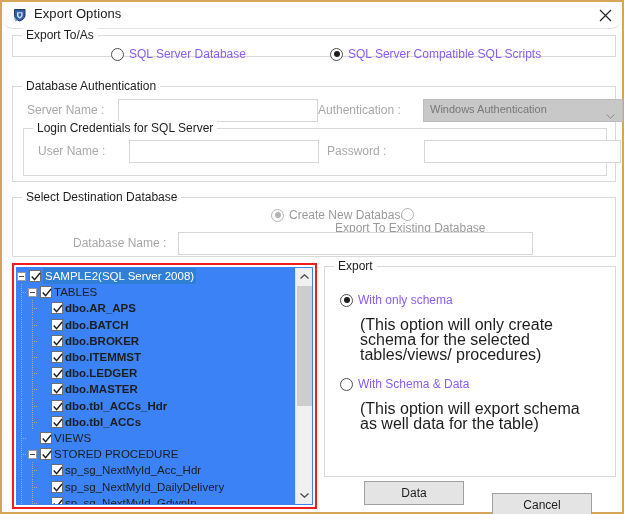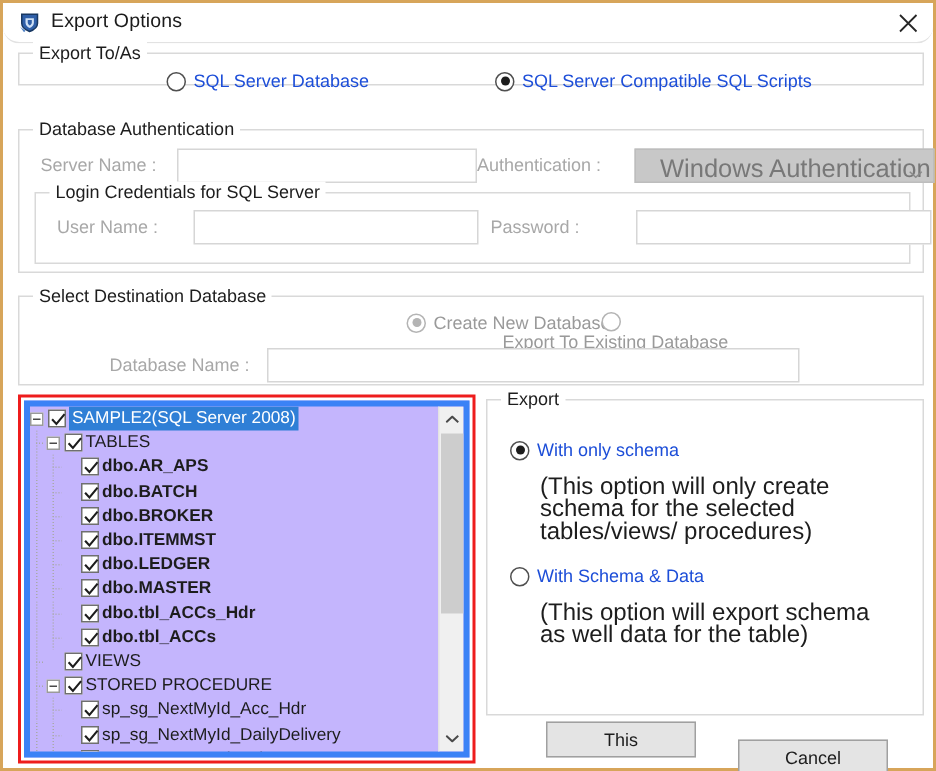--- a/index.html
+++ b/index.html
@@ -55,53 +55,53 @@
     width:13px;height:13px;border-radius:50%;
     border:1px solid #4f4f4f;background:#fff;
     box-sizing:border-box;position:relative;flex:0 0 auto;
   }
   .radio.checked .dot:after{
     content:"";position:absolute;left:2.5px;top:2.5px;
     width:6px;height:6px;border-radius:50%;background:#1d1d1d;
   }
   .radio.disabled .dot{border-color:#b4b4b4;}
   .radio.disabled.checked .dot:after{background:#b4b4b4;}
-  .radio .rlabel{margin-left:5px;font-size:12px;color:#1d4ed8;white-space:nowrap;}
+  .radio .rlabel{margin-left:5px;font-size:12px;color:#8b5cf6;white-space:nowrap;}
   .radio.disabled .rlabel{color:#9a9a9a;}
 
   
   .flabel{position:absolute;font-size:12px;color:#a8a8a8;white-space:nowrap;}
   .finput{
     position:absolute;box-sizing:border-box;
     border:1px solid #d6d6d6;background:#ffffff;
     height:23px;
   }
   .fselect{
     position:absolute;box-sizing:border-box;
     border:1px solid #bdbdbd;background:#c8c8c8;
     height:23px;
   }
   .fselect .sval{
-    position:absolute;left:16px;top:3px;font-size:17px;color:#787878;
+    position:absolute;left:6px;top:3px;font-size:11px;color:#787878;
     white-space:nowrap;
   }
   .fselect .chev{
     position:absolute;right:7px;top:8px;
     width:9px;height:5px;
   }
 
   
   .redbox{
     position:absolute;left:10px;top:261px;width:305px;height:246px;
     box-sizing:border-box;border:2px solid #ee1c1c;
   }
   .treepanel{
     position:absolute;left:2px;top:2px;right:2px;bottom:2px;
     box-sizing:border-box;
-    border:4px solid #3b82f6;background:#c4b5fd;overflow:hidden;
+    border:1px solid #3b82f6;background:#3b82f6;overflow:hidden;
   }
   .treeview{
     position:absolute;left:0;top:0;right:17px;bottom:0;
     overflow:hidden;
   }
   .trow{
     position:relative;height:16.2px;display:flex;align-items:center;
     white-space:nowrap;cursor:default;
   }
   .exp{
@@ -440,16 +440,16 @@
 tables/views/ procedures)</span>
 
     <label class="radio" style="left:15px;top:110px;">
       <span class="dot"></span>
       <span class="rlabel">With Schema &amp; Data</span>
     </label>
     <span class="desc" style="left:35px;top:134px;width:250px;">(This option will export schema
 as well data for the table)</span>
   </div>
 
-  <div class="btn" style="left:362px;top:479px;width:100px;">This</div>
+  <div class="btn" style="left:362px;top:479px;width:100px;">Data</div>
   <div class="btn" style="left:490px;top:479px;width:100px;margin-top:12px;">Cancel</div>
 
 </div>
 
 </body></html>

